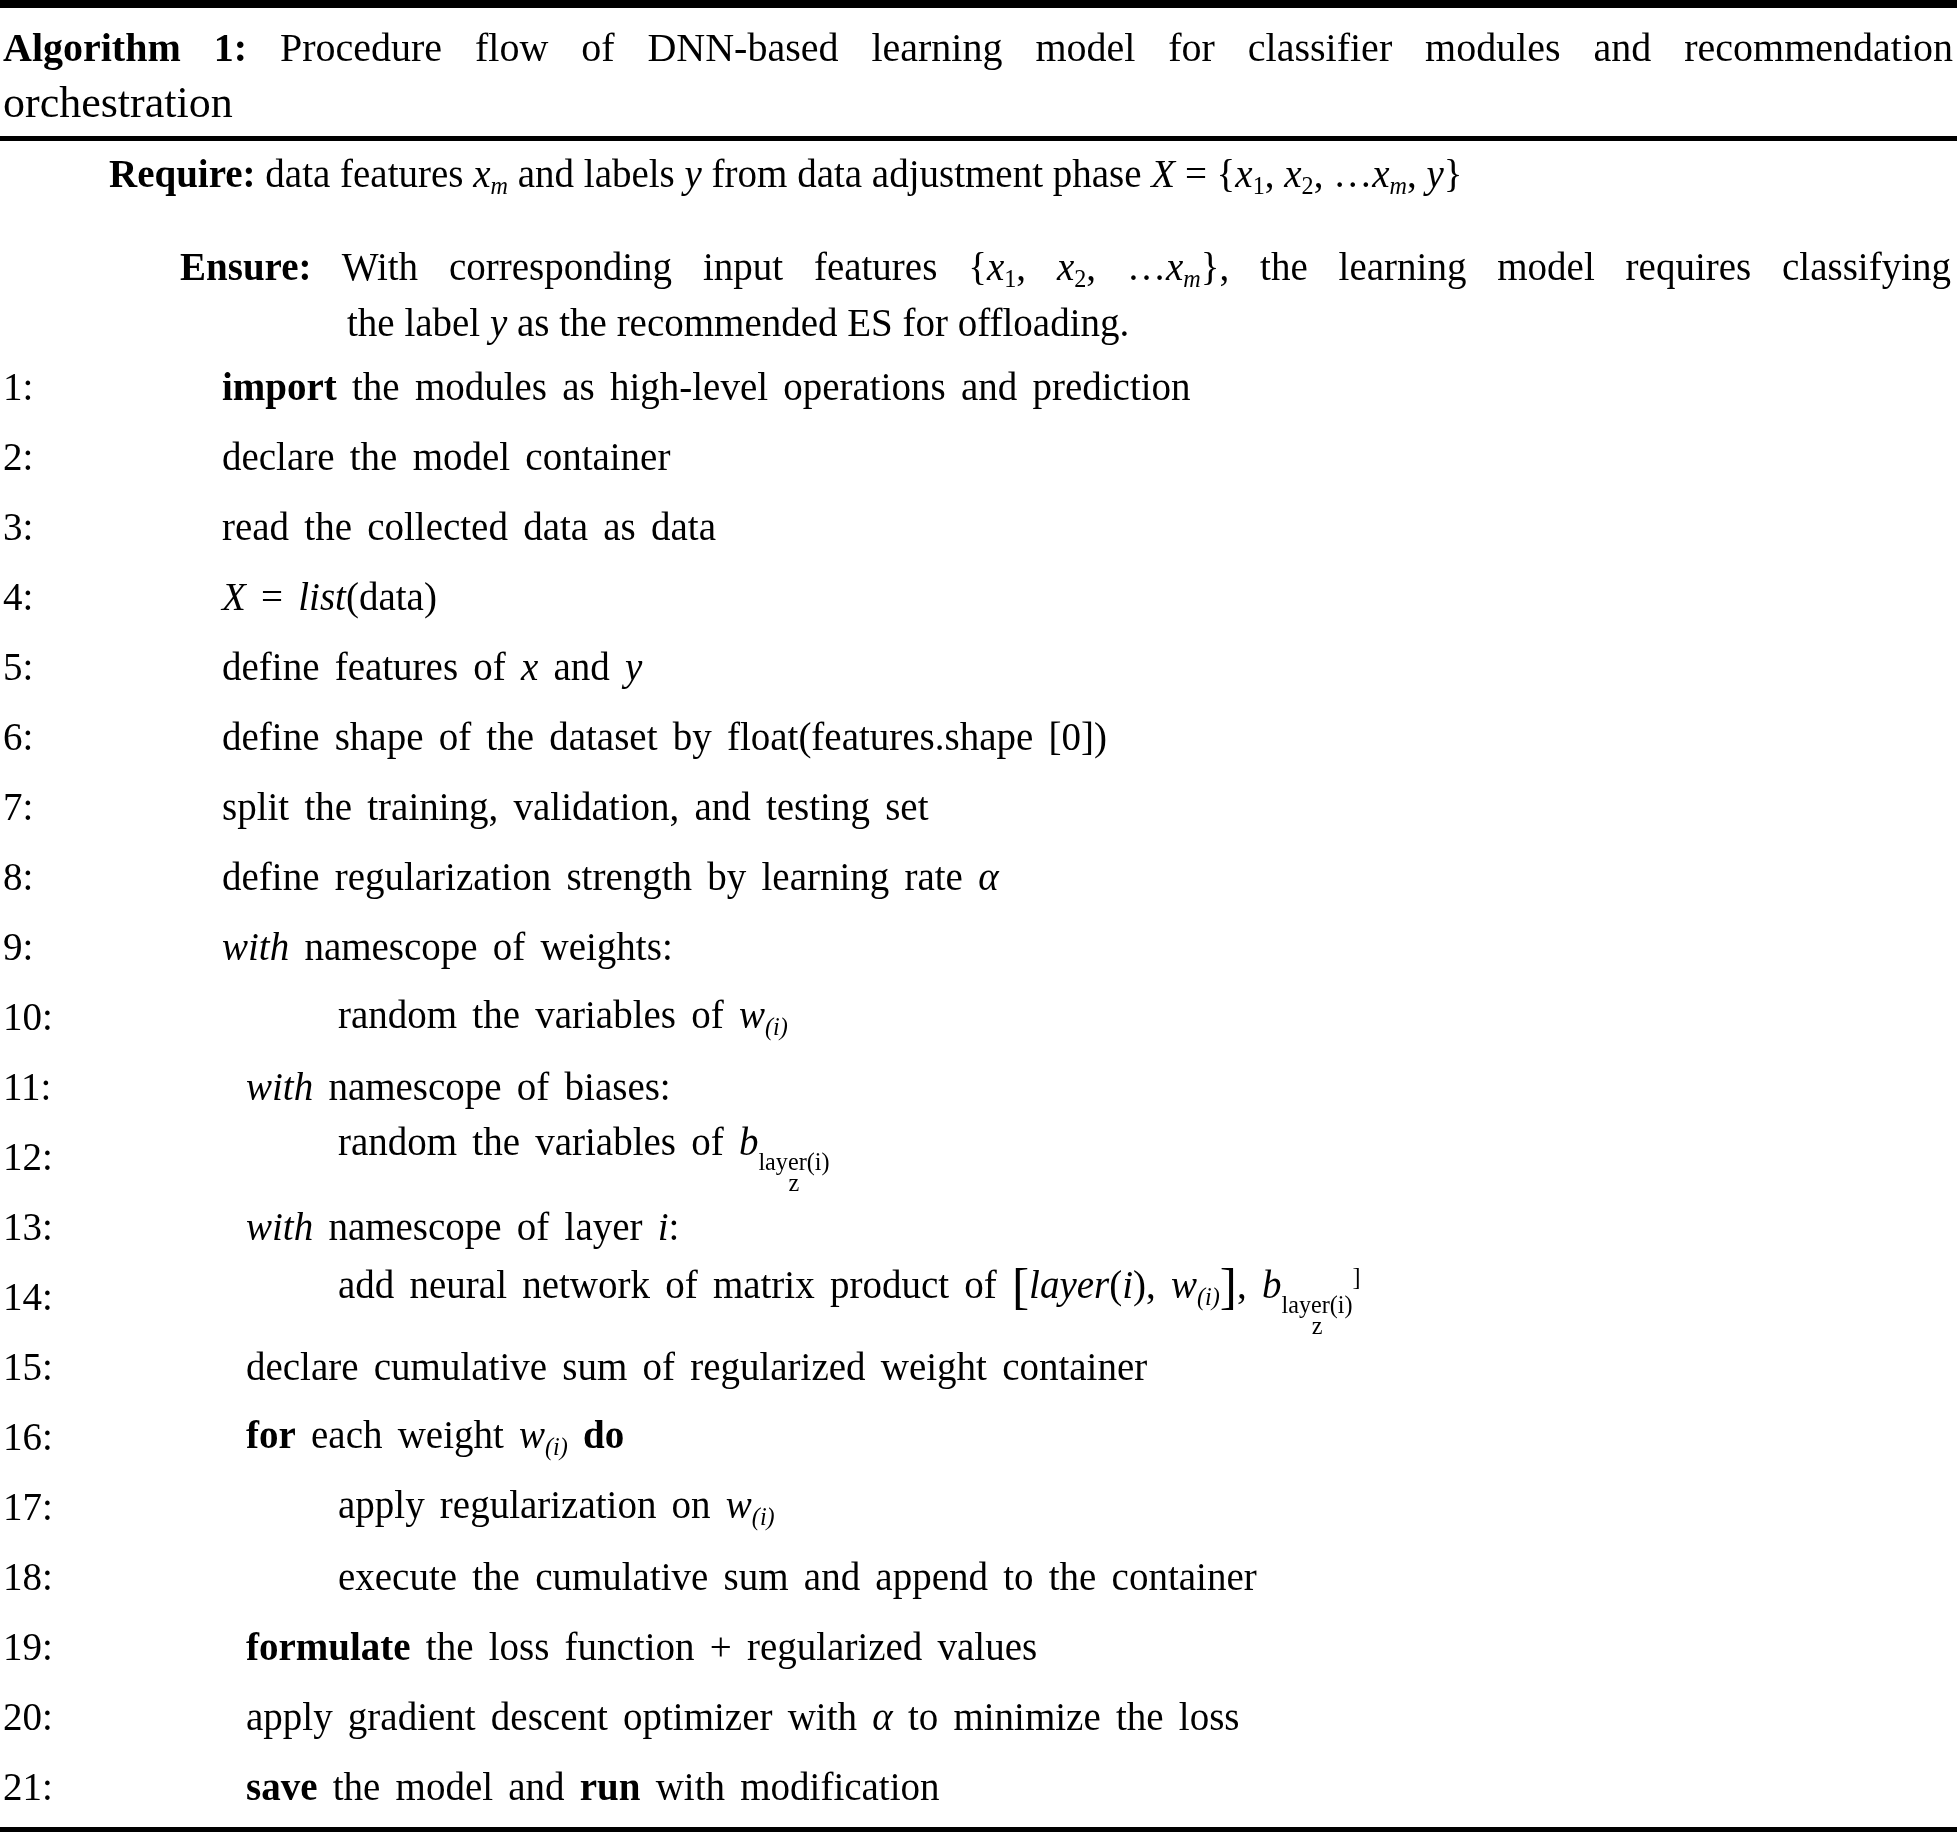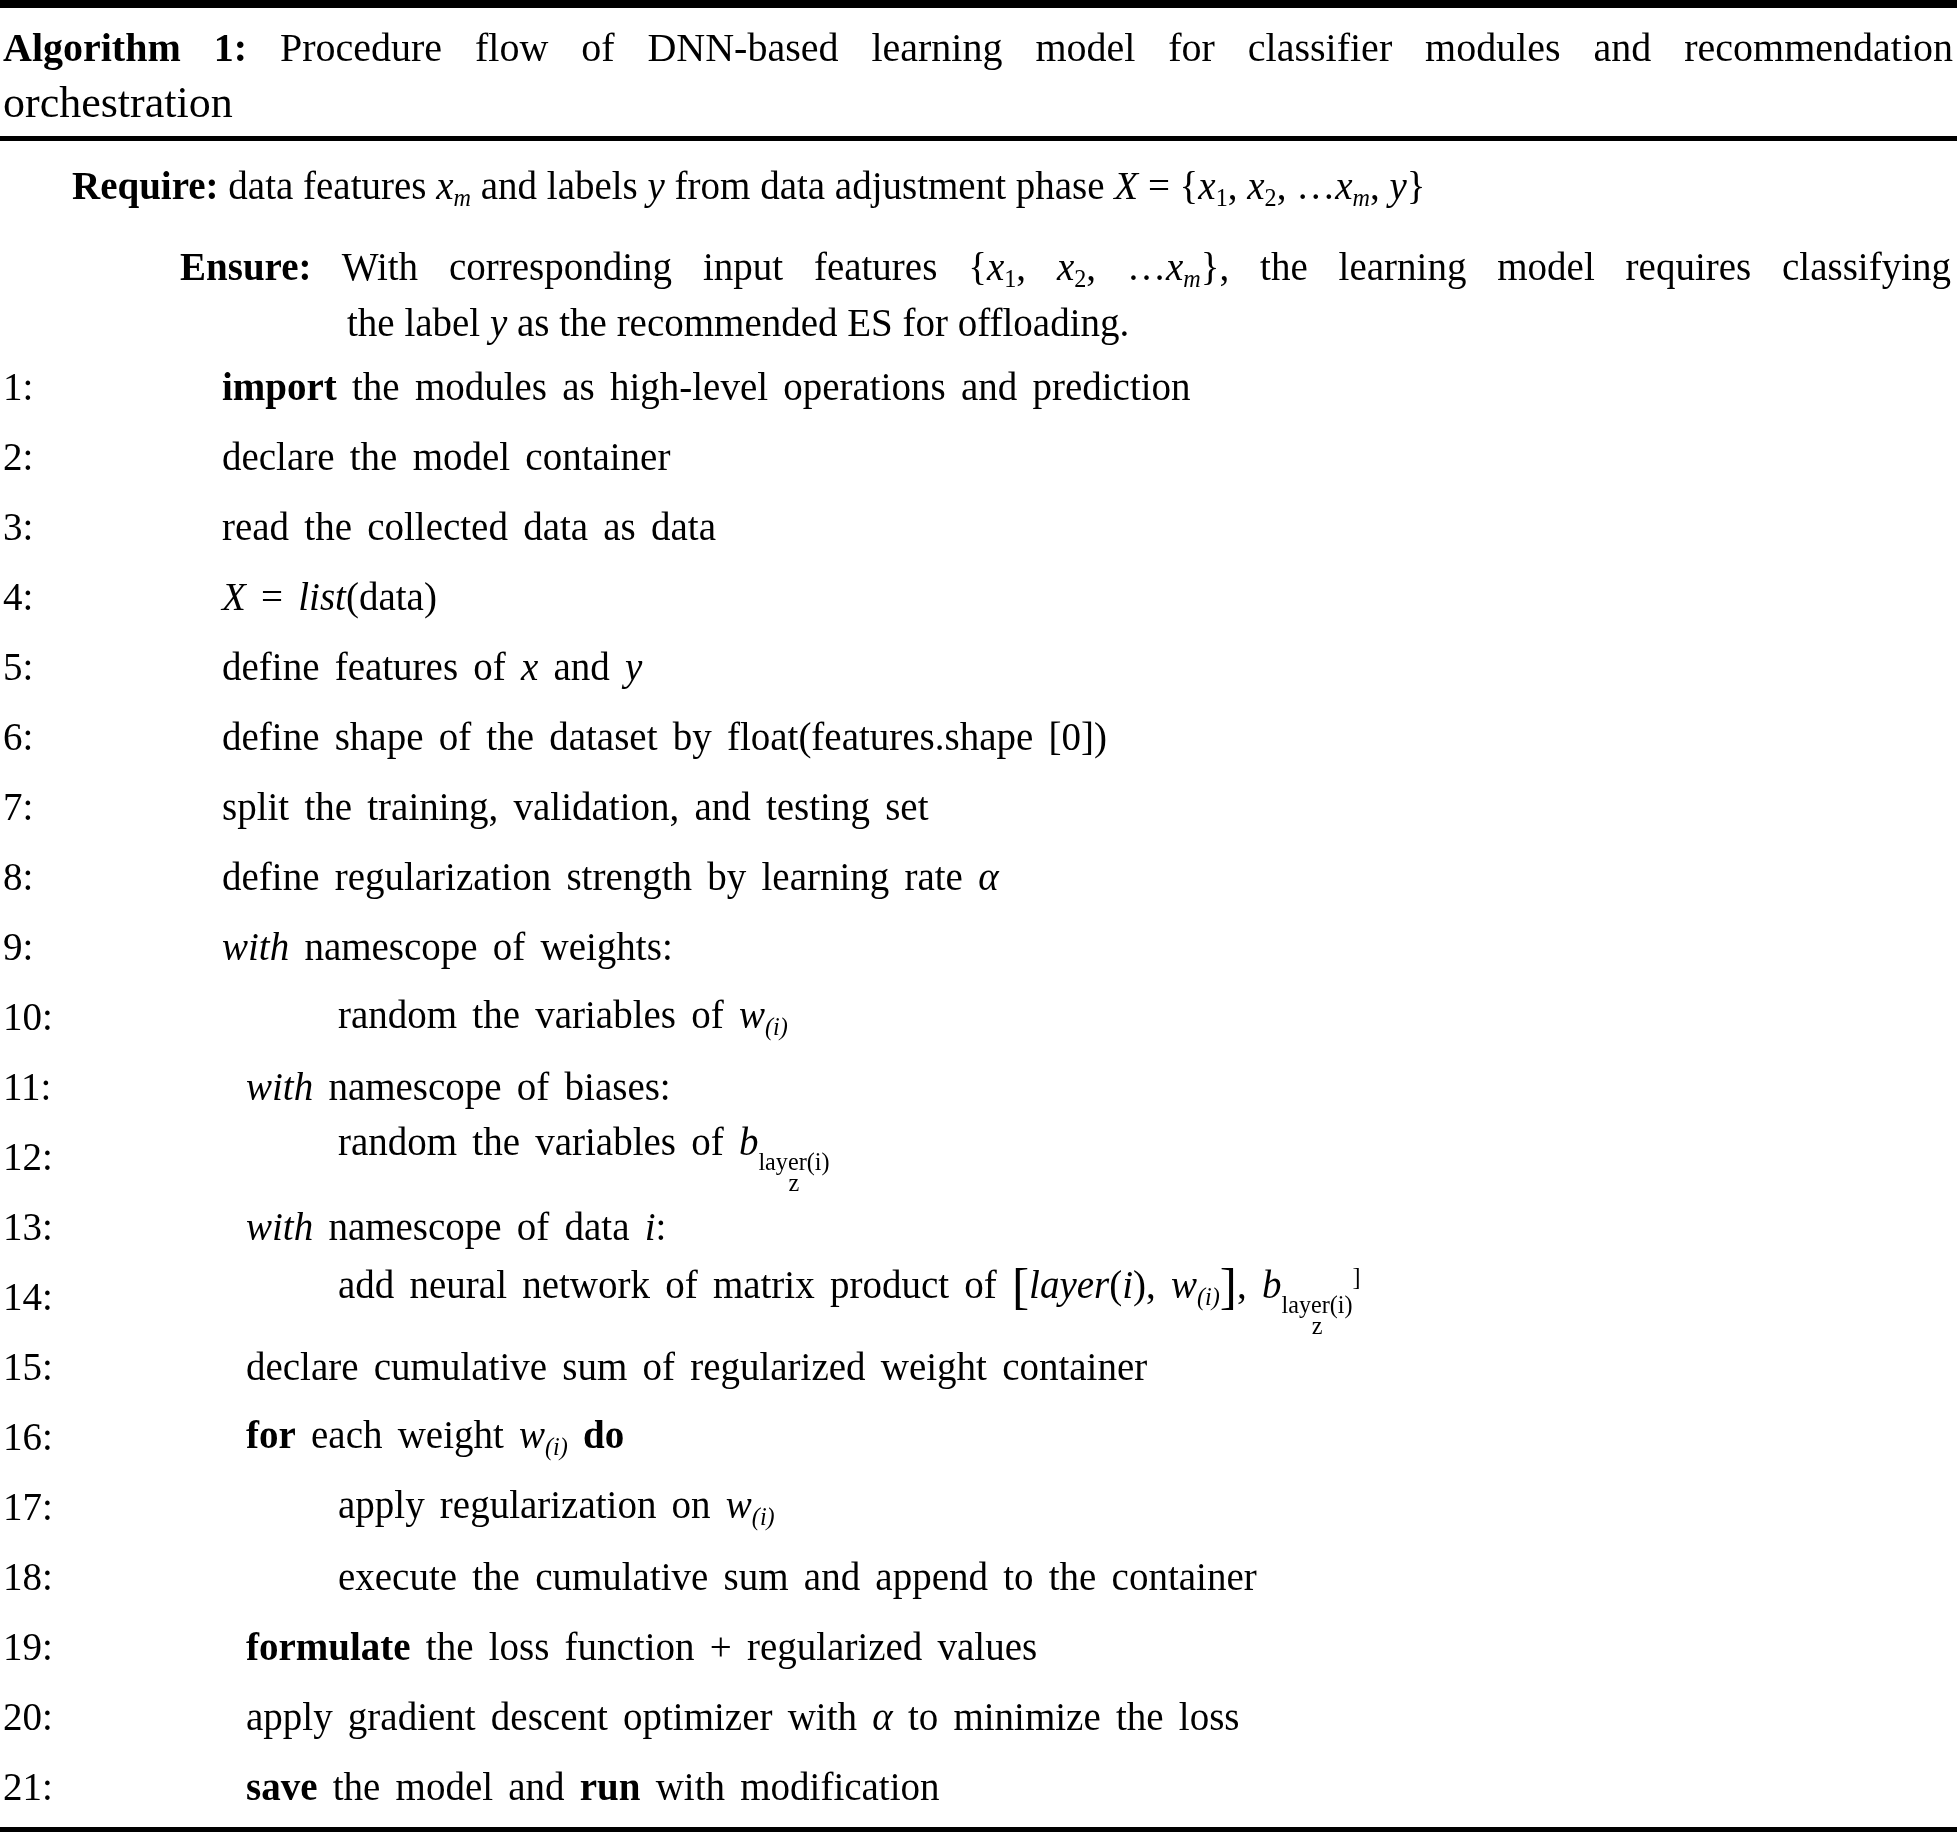--- a/index.html
+++ b/index.html
@@ -23,21 +23,21 @@
     font-size: 40px;
     line-height: 55px;
     white-space: nowrap;
     text-align: justify;
     text-align-last: justify;
   }
   .title-line2 { font-size: 44px; line-height: 55px; }
 
   .spacer { height: 10px; }
 
-  .req-row  { height: 72px; display: flex; align-items: center; padding-left: 72px; }
+  .req-row  { height: 72px; display: flex; padding-left: 109px; }
   .ens-row  { height: 70px; display: flex; align-items: flex-end; padding-left: 180px; padding-right: 6px; }
   .ens-text { flex: 1; white-space: nowrap; text-align: justify; text-align-last: justify; }
   .ens2-row { height: 58px; display: flex; align-items: center; padding-left: 347px; }
 
   .line-row { display: flex; align-items: center; height: 70px; white-space: nowrap; }
   .line-num { flex: none; width: 222px; padding-left: 3px; box-sizing: border-box; }
   .line-text { white-space: nowrap; word-spacing: 0.14em; }
   .ind-0 { padding-left: 0; }
   .ind-1 { padding-left: 24px; }
   .ind-2 { padding-left: 116px; }
@@ -135,21 +135,21 @@
       </div>
       <div class="line-row">
         <span class="line-num">12:</span>
         <span class="line-text ind-2"><span class="run">random the variables of </span><span class="run s-i">b</span><span class="stack">
             <span class="st-sup">layer(i)</span>
             <span class="st-sub">z</span>
           </span></span>
       </div>
       <div class="line-row">
         <span class="line-num">13:</span>
-        <span class="line-text ind-1"><span class="run s-bi">with</span><span class="run"> namescope of data </span><span class="run s-i">i</span><span class="run">:</span></span>
+        <span class="line-text ind-1"><span class="run s-bi">with</span><span class="run"> namescope of layer </span><span class="run s-i">i</span><span class="run">:</span></span>
       </div>
       <div class="line-row">
         <span class="line-num">14:</span>
         <span class="line-text ind-2"><span class="run">add neural network of matrix product of </span><span class="run big">[</span><span class="run s-i">layer</span><span class="run">(</span><span class="run s-i">i</span><span class="run">), </span><span class="run s-i">w</span><span class="run s-i sc-sub">(i)</span><span class="run big">]</span><span class="run">, </span><span class="run s-i">b</span><span class="stack">
             <span class="st-sup">layer(i)</span>
             <span class="st-sub">z</span>
           </span><span class="run sc-sup">]</span></span>
       </div>
       <div class="line-row">
         <span class="line-num">15:</span>

